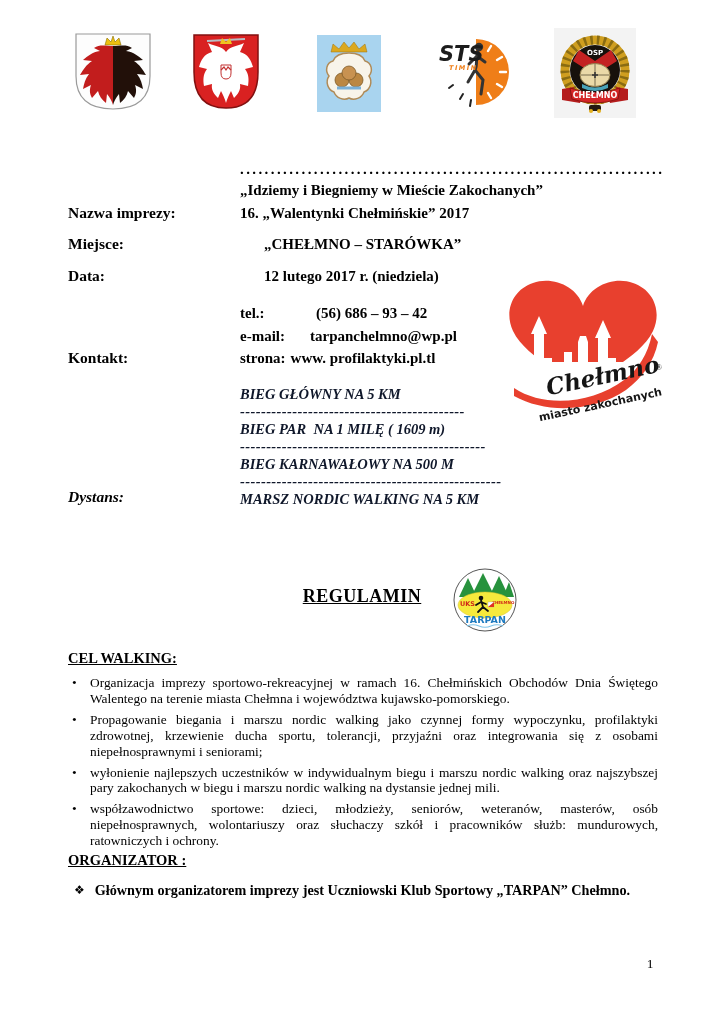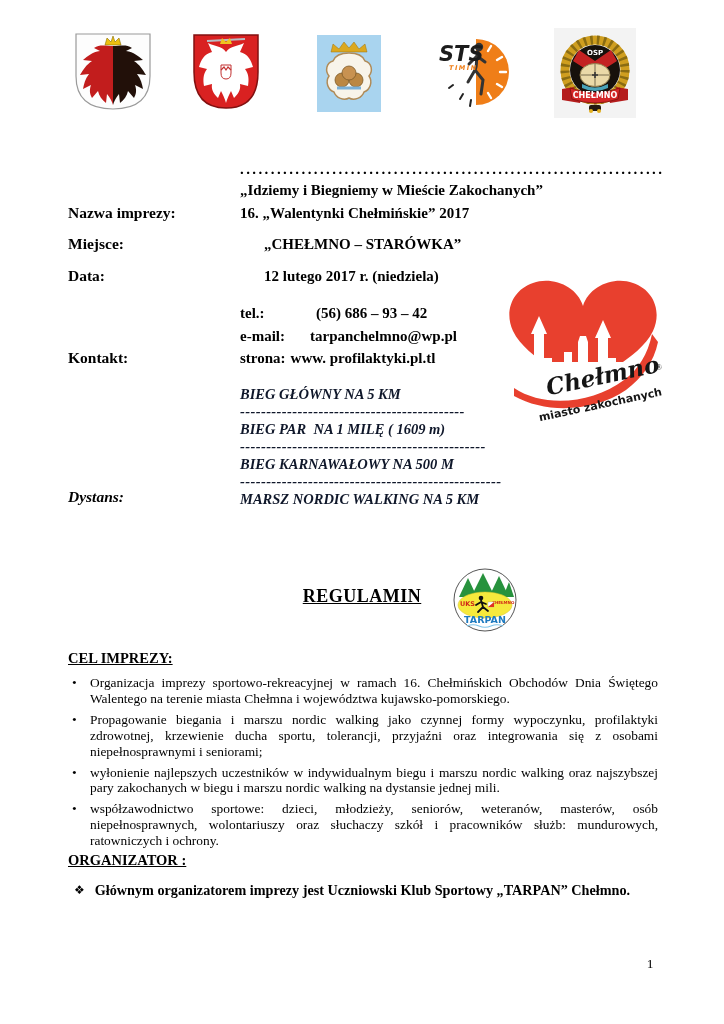--- a/index.html
+++ b/index.html
@@ -209,21 +209,21 @@
     <circle cx="29" cy="31" r="2.3" fill="#111111"></circle>
     <path d="M29,33 L31,40 M31,40 L26,45 M31,40 L36,44 M29,35 L24,38 M29,35 L34,37" stroke="#111111" stroke-width="1.8" fill="none" stroke-linecap="round"></path>
     <rect x="36" y="35" width="6" height="5" fill="#ffffff" stroke="#999999" stroke-width="0.3"></rect>
     <path d="M42,35 L42,40 L36,40 Z" fill="#e03020"></path>
     <text x="33" y="56" font-size="9.5" font-weight="bold" fill="#1f7bc0" text-anchor="middle" font-family="DejaVu Sans, sans-serif">TARPAN</text>
     <path d="M15,59 Q21,56.5 27,59 T39,59 T51,59" stroke="#7fc4e8" stroke-width="1.2" fill="none"></path>
   </svg>
 </div>
 
 <div class="cel">
-  <div class="sec-heading">CEL IMPREZY:</div>
+  <div class="sec-heading">CEL WALKING:</div>
   <ul class="bullets">
     <li><span class="bullet-char">•</span><span>Organizacja imprezy sportowo-rekreacyjnej w ramach 16. Chełmińskich Obchodów Dnia Świętego Walentego na terenie miasta Chełmna i województwa kujawsko-pomorskiego.</span></li>
     <li><span class="bullet-char">•</span><span>Propagowanie biegania i marszu nordic walking jako czynnej formy wypoczynku, profilaktyki zdrowotnej, krzewienie ducha sportu, tolerancji, przyjaźni oraz integrowania się z osobami niepełnosprawnymi i seniorami;</span></li>
     <li><span class="bullet-char">•</span><span>wyłonienie najlepszych uczestników w indywidualnym biegu i marszu nordic walking oraz najszybszej pary zakochanych w biegu i marszu nordic walking na dystansie jednej mili.</span></li>
     <li><span class="bullet-char">•</span><span>współzawodnictwo sportowe: dzieci, młodzieży, seniorów, weteranów, masterów, osób niepełnosprawnych, wolontariuszy oraz słuchaczy szkół i pracowników służb: mundurowych, ratowniczych i ochrony.</span></li>
   </ul>
 </div>
 
 <div class="org">
   <div class="sec-heading">ORGANIZATOR :</div>

